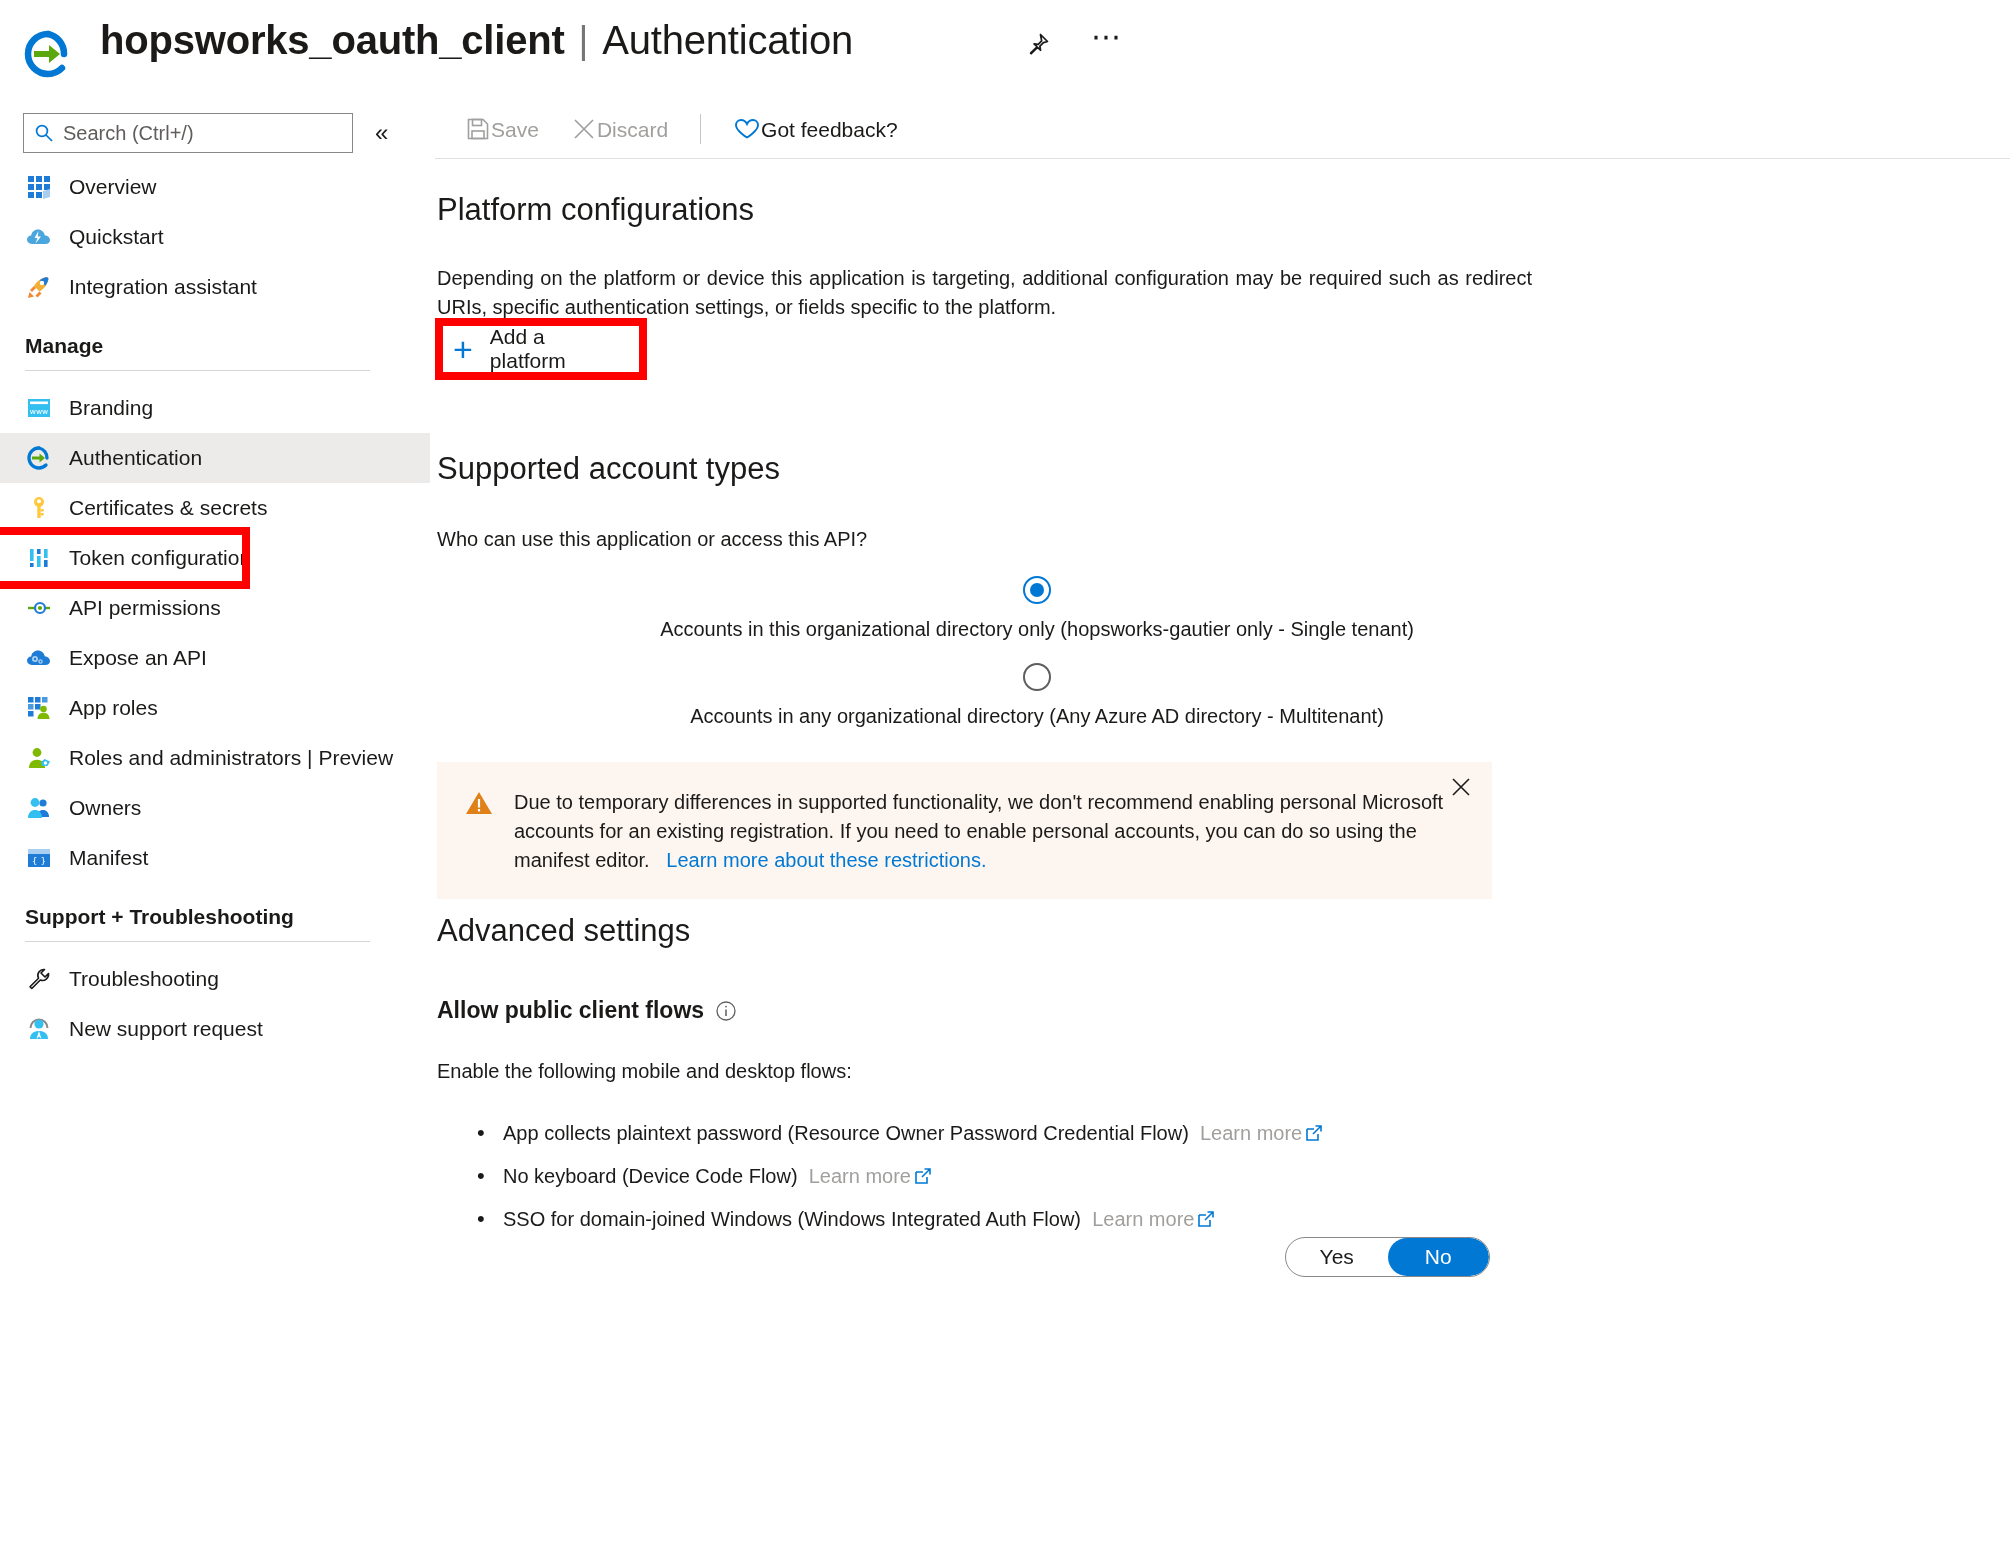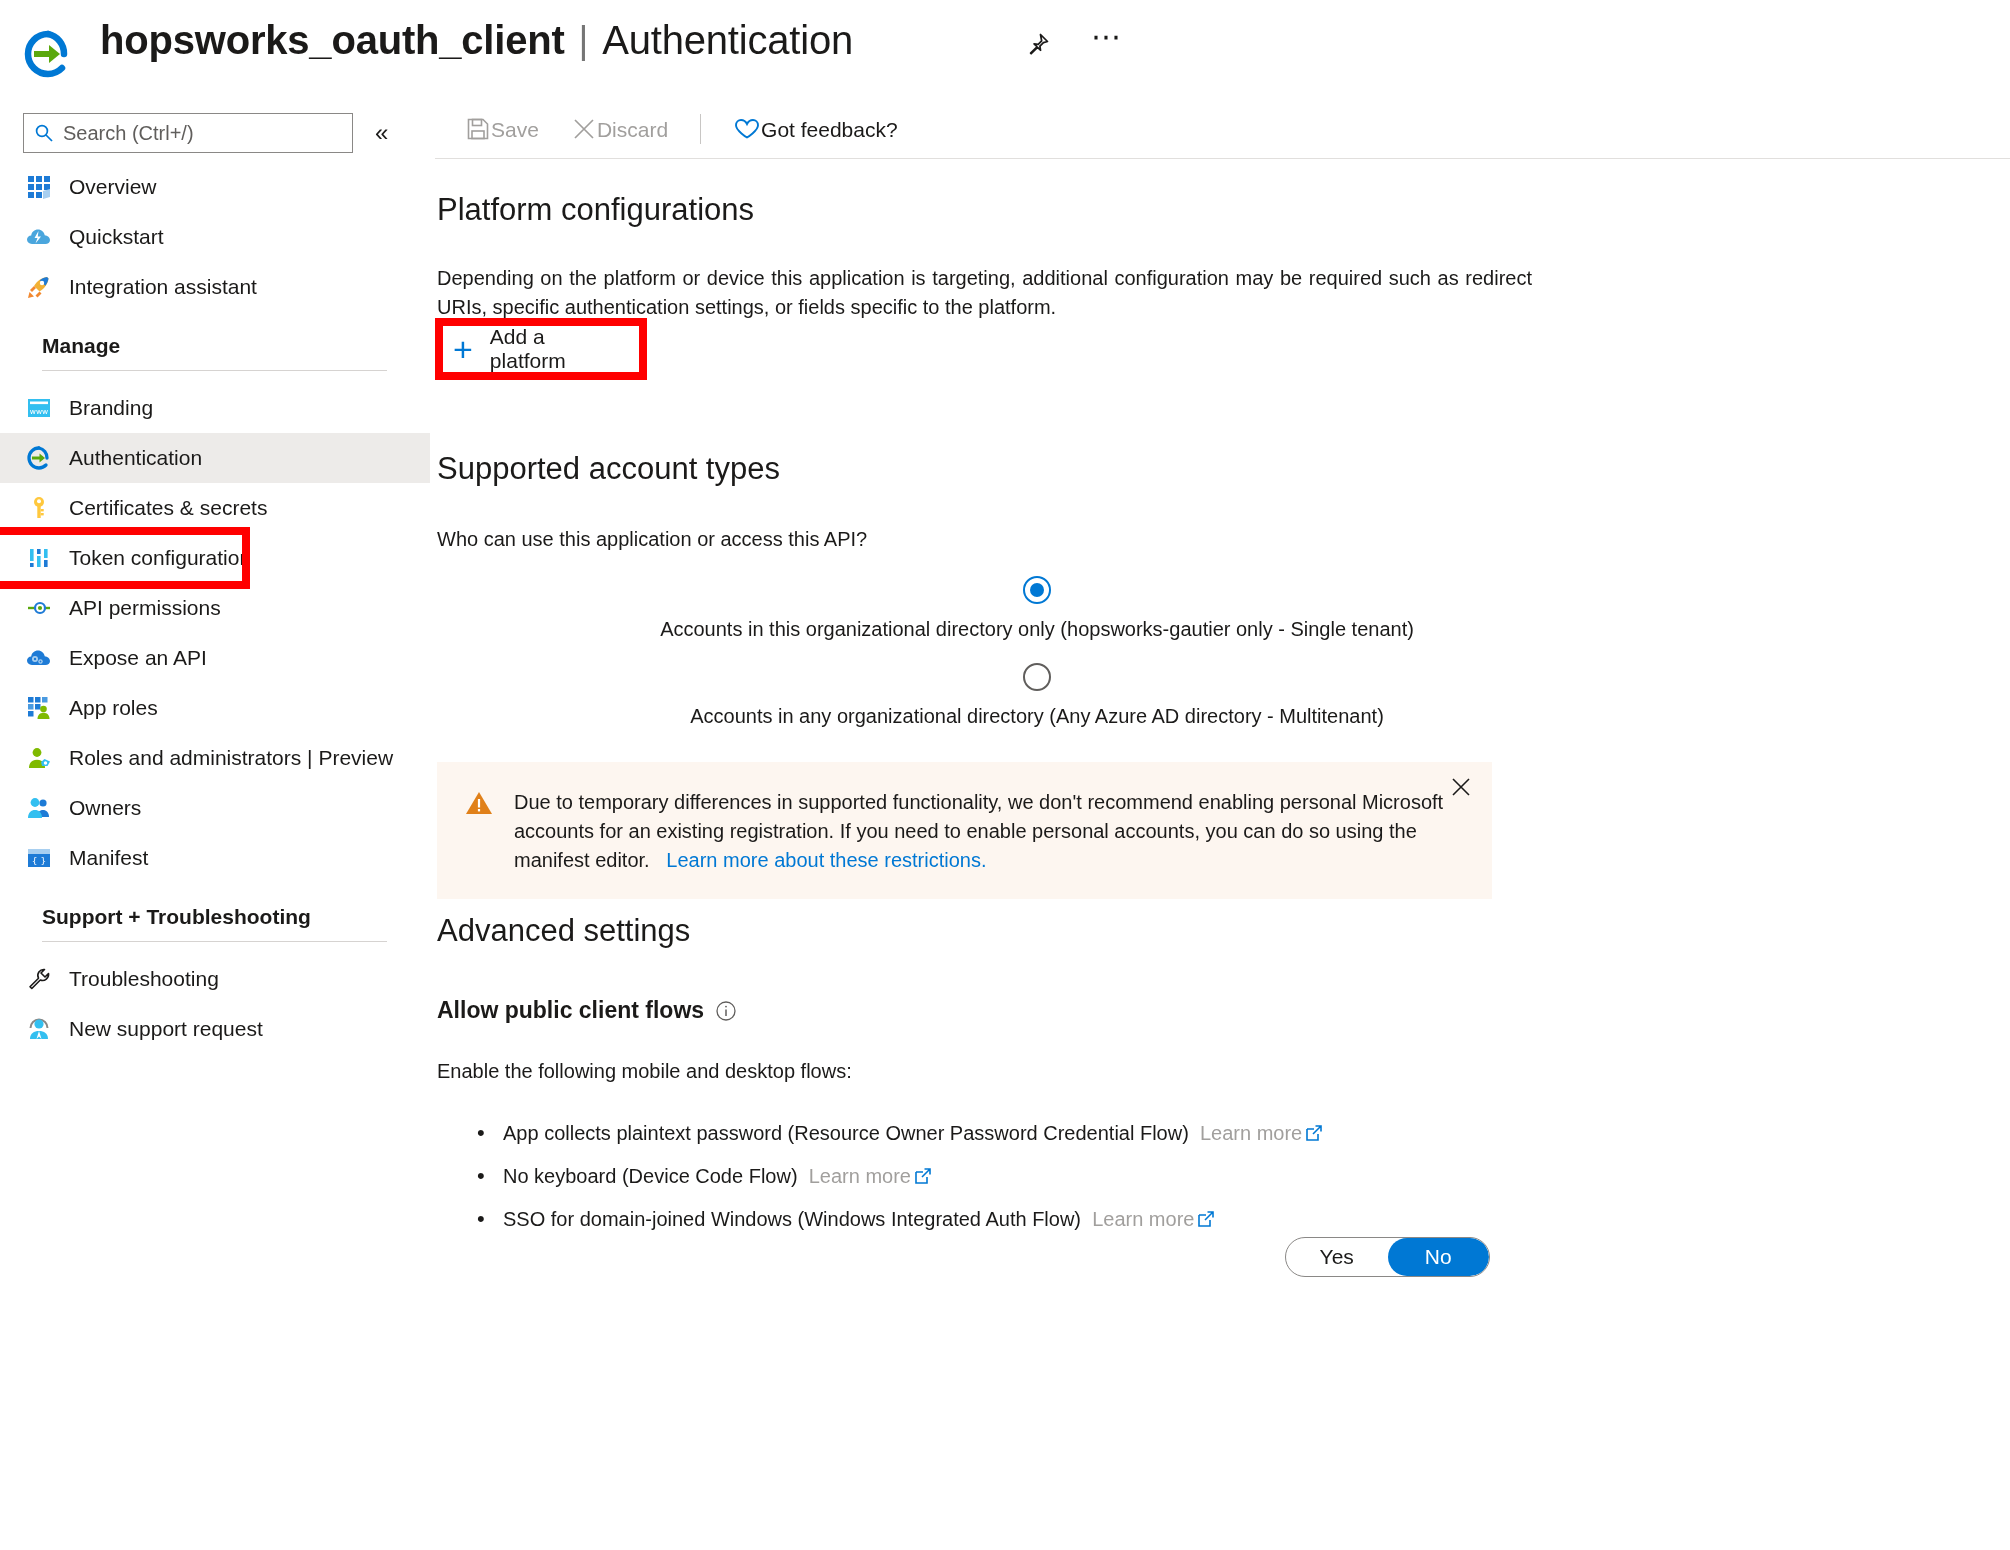--- a/index.html
+++ b/index.html
@@ -38,21 +38,21 @@
   .search-ph { font-size: 20px; color: #605e5c; }
   .collapse-btn { margin-left: 22px; font-size: 24px; color: #1b1a19; cursor: pointer; line-height: 1; }
 
   .nav-list { position: absolute; left: 0; top: 62px; width: 430px; }
   .nav-item {
     display: flex; align-items: center; height: 50px; padding-left: 25px; gap: 17px; cursor: pointer;
   }
   .nav-item.selected { background: #edebe9; }
   .nav-ico { width: 27px; height: 27px; flex: 0 0 27px; display: flex; align-items: center; justify-content: center; }
   .nav-label { font-size: 21px; color: #1b1a19; white-space: nowrap; }
-  .nav-group { padding-left: 42px; padding-right: 40px; margin-top: 22px; }
+  .nav-group { padding-left: 25px; padding-right: 40px; margin-top: 22px; }
   .nav-group-title { font-size: 21px; font-weight: 700; color: #1b1a19; margin-bottom: 12px; }
   .nav-group-rule { height: 1px; background: #d6d3d1; width: 345px; }
   .grp-gap { height: 12px; }
 
   
   .cmdbar { position: absolute; left: 435px; top: 100px; width: 1575px; height: 58px; display: flex; align-items: center; gap: 0px; padding-left: 14px; }
   .cmd-btn { display: flex; align-items: flex-end; gap: 0; padding: 6px 16px; cursor: pointer; }
   .cmd-btn.disabled { cursor: default; }
   .cmd-label { font-size: 21px; color: #a19f9d; }
   .cmd-label.active { color: #1b1a19; }

